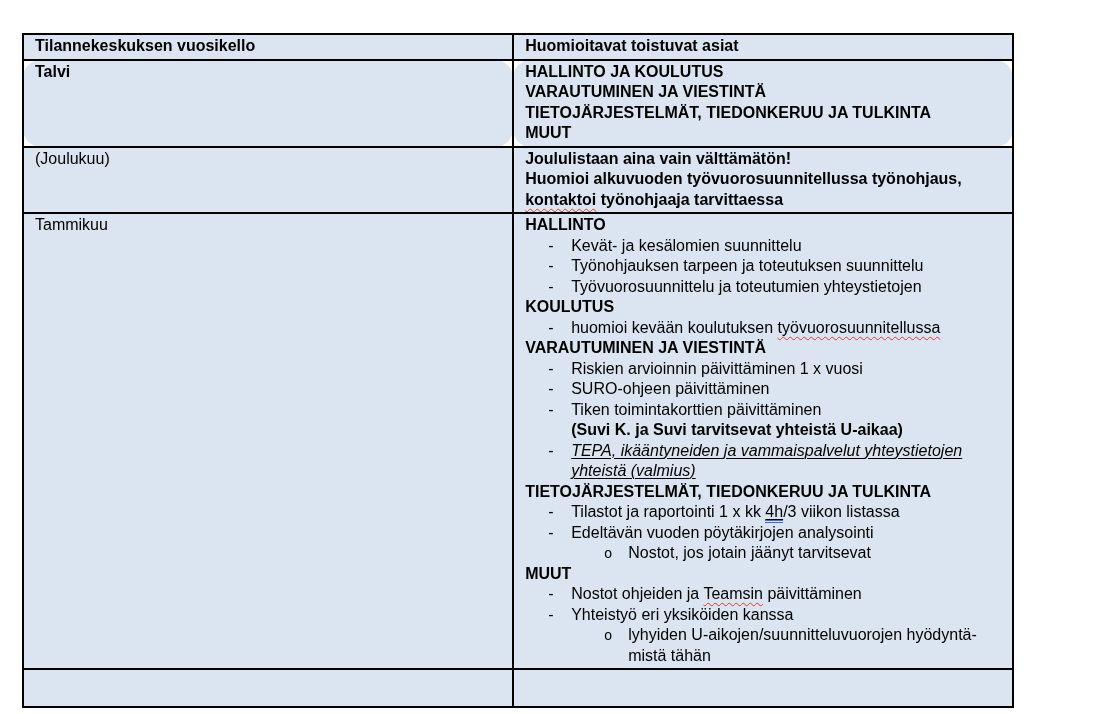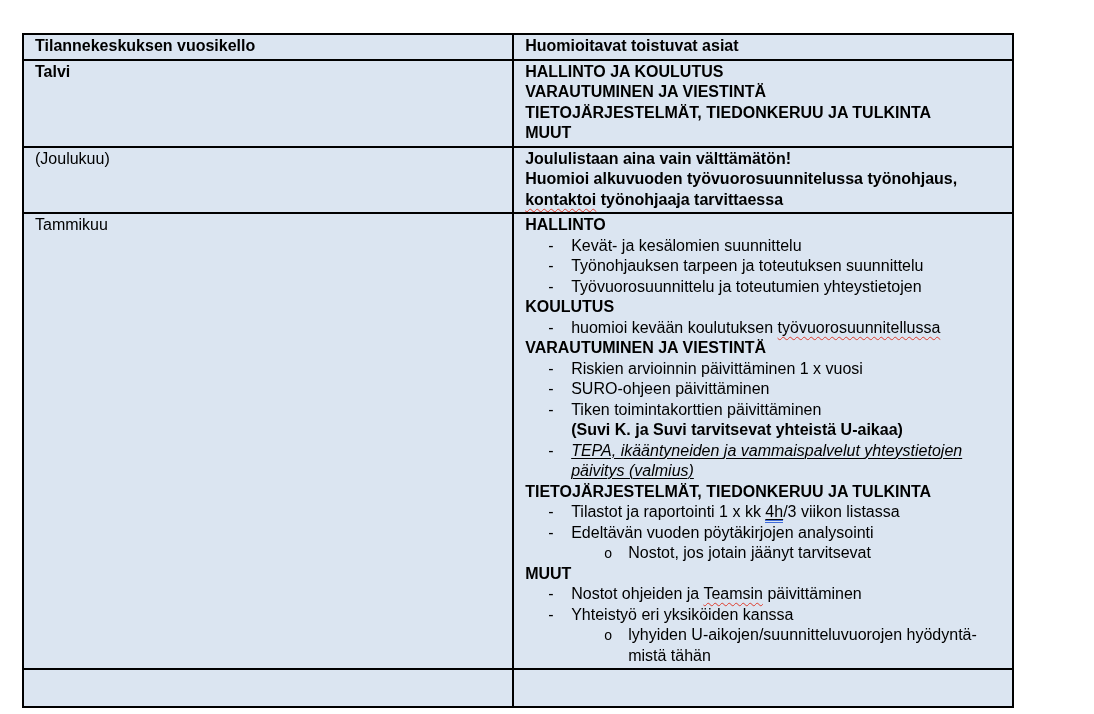--- a/index.html
+++ b/index.html
@@ -16,21 +16,21 @@
   table.year-clock th, table.year-clock td{
     border:2px solid var(--border-color,#000);
     background:var(--cell-bg,#dbe5f1);
     vertical-align:top;
     padding:1px 10px 2px 11px;
     font-size:16px;line-height:20.5px;color:#000;
     text-align:left;font-weight:normal;
     overflow:hidden;
   }
   table.year-clock th{font-weight:bold;height:20px;}
-  tr.r0 td{height:76px;}
+  tr.r0 td{height:76px;border-radius:18px;}
   tr.r1 td{height:58px;}
   tr.r2 td{height:447px;}
   tr.r3 td{height:33px;}
   .label-b{font-weight:bold;}
   .line{position:relative;}
   .line.dash{padding-left:46px;}
   .line.cont{padding-left:46px;}
   .line.circle{padding-left:103px;}
   .line .marker{position:absolute;top:0;}
   .line.dash .marker{left:23px;}
@@ -69,38 +69,38 @@
             <div class="line para"><span><span class="b">HALLINTO JA KOULUTUS</span></span></div>
             <div class="line para"><span><span class="b">VARAUTUMINEN JA VIESTINTÄ</span></span></div>
             <div class="line para"><span><span class="b">TIETOJÄRJESTELMÄT, TIEDONKERUU JA TULKINTA</span></span></div>
             <div class="line para"><span><span class="b">MUUT</span></span></div>
           </td>
         </tr>
         <tr class="r1">
           <td><span>(Joulukuu)</span></td>
           <td>
             <div class="line para"><span><span class="b">Joululistaan aina vain välttämätön!</span></span></div>
-            <div class="line para"><span><span class="b">Huomioi alkuvuoden työvuorosuunnitelussa työnohjaus,</span><br><span class="b spell">kontaktoi</span><span class="b"> työnohjaaja tarvittaessa</span></span></div>
+            <div class="line para"><span><span class="b">Huomioi alkuvuoden työvuorosuunnitellussa työnohjaus,</span><br><span class="b spell">kontaktoi</span><span class="b"> työnohjaaja tarvittaessa</span></span></div>
           </td>
         </tr>
         <tr class="r2">
           <td><span>Tammikuu</span></td>
           <td>
             <div class="line para"><span><span class="b">HALLINTO</span></span></div>
             <div class="line dash"><span class="marker">-</span><span><span class="">Kevät- ja kesälomien suunnittelu</span></span></div>
             <div class="line dash"><span class="marker">-</span><span><span class="">Työnohjauksen tarpeen ja toteutuksen suunnittelu</span></span></div>
             <div class="line dash"><span class="marker">-</span><span><span class="">Työvuorosuunnittelu ja toteutumien yhteystietojen</span></span></div>
             <div class="line para"><span><span class="b">KOULUTUS</span></span></div>
             <div class="line dash"><span class="marker">-</span><span><span class="">huomioi kevään koulutuksen </span><span class="spell">työvuorosuunnitellussa</span></span></div>
             <div class="line para"><span><span class="b">VARAUTUMINEN JA VIESTINTÄ</span></span></div>
             <div class="line dash"><span class="marker">-</span><span><span class="">Riskien arvioinnin päivittäminen 1 x vuosi</span></span></div>
             <div class="line dash"><span class="marker">-</span><span><span class="">SURO-ohjeen päivittäminen</span></span></div>
             <div class="line dash"><span class="marker">-</span><span><span class="">Tiken toimintakorttien päivittäminen</span></span></div>
             <div class="line cont"><span><span class="b">(Suvi K. ja Suvi tarvitsevat yhteistä U-aikaa)</span></span></div>
-            <div class="line dash"><span class="marker">-</span><span><span class="i u">TEPA, ikääntyneiden ja vammaispalvelut yhteystietojen</span><br><span class="i u">päivitys (valmius)</span></span></div>
+            <div class="line dash"><span class="marker">-</span><span><span class="i u">TEPA, ikääntyneiden ja vammaispalvelut yhteystietojen</span><br><span class="i u">yhteistä (valmius)</span></span></div>
             <div class="line para"><span><span class="b">TIETOJÄRJESTELMÄT, TIEDONKERUU JA TULKINTA</span></span></div>
             <div class="line dash"><span class="marker">-</span><span><span class="">Tilastot ja raportointi 1 x kk </span><span class="grammar"><span class="u">4h</span></span><span class="">/3 viikon listassa</span></span></div>
             <div class="line dash"><span class="marker">-</span><span><span class="">Edeltävän vuoden pöytäkirjojen analysointi</span></span></div>
             <div class="line circle"><span class="marker">o</span><span><span class="">Nostot, jos jotain jäänyt tarvitsevat</span></span></div>
             <div class="line para"><span><span class="b">MUUT</span></span></div>
             <div class="line dash"><span class="marker">-</span><span><span class="">Nostot ohjeiden ja </span><span class="spell">Teamsin</span><span class=""> päivittäminen</span></span></div>
             <div class="line dash"><span class="marker">-</span><span><span class="">Yhteistyö eri yksiköiden kanssa</span></span></div>
             <div class="line circle"><span class="marker">o</span><span><span class="">lyhyiden U-aikojen/suunnitteluvuorojen hyödyntä-</span><br><span class="">mistä tähän</span></span></div>
           </td>
         </tr>

